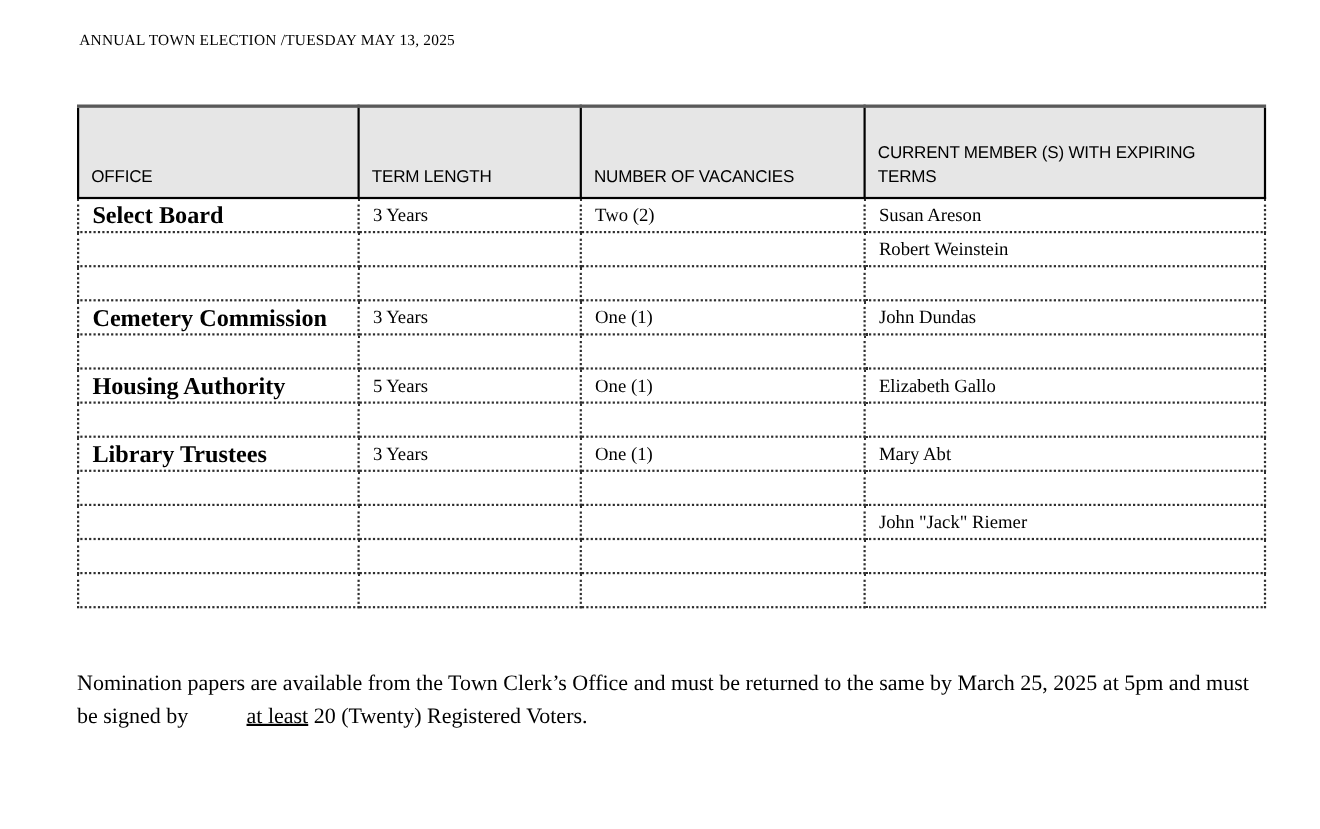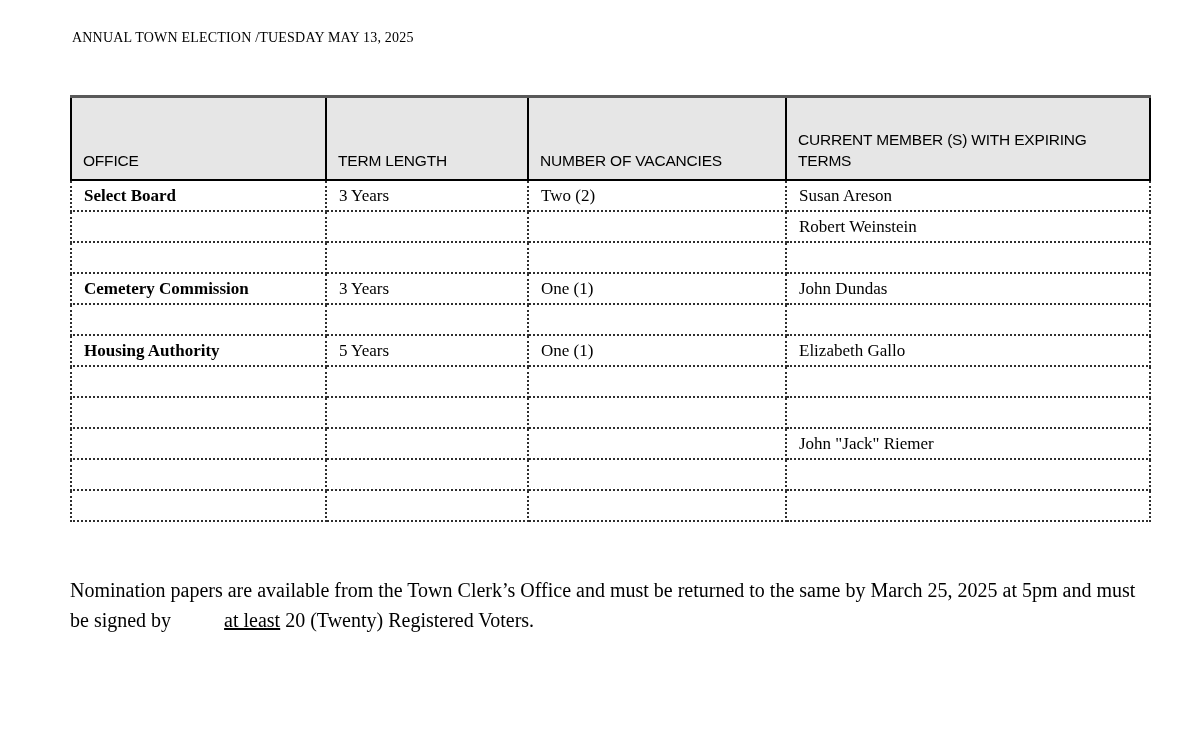--- a/index.html
+++ b/index.html
@@ -55,21 +55,21 @@
     height: 29px;
     padding: 0 8px 0 12px;
     font-family: "Liberation Serif", serif;
     font-size: 17px;
     vertical-align: middle;
     overflow: hidden;
     white-space: nowrap;
   }
   table.election-table tbody td.col-office {
     font-weight: 700;
-    font-size: 17px;
+    font-size: 22px;
   }
   .footer-note {
     width: 1080px;
     margin-top: 53px;
     font-family: "Liberation Serif", serif;
     font-size: 20px;
     line-height: 1.5;
   }
   .footer-note .bold { font-weight: 400; }
   .footer-note .underline { text-decoration: underline; margin-left: 48px; }
@@ -141,20 +141,26 @@
           <td class="col-vacancies">One (1)</td>
           <td class="col-member">Elizabeth Gallo</td>
         </tr>
         <tr>
           <td class="col-office"></td>
           <td class="col-term"></td>
           <td class="col-vacancies"></td>
           <td class="col-member"></td>
         </tr>
         <tr>
+          <td class="col-office">Library Trustees</td>
+          <td class="col-term">3 Years</td>
+          <td class="col-vacancies">One (1)</td>
+          <td class="col-member">Mary Abt</td>
+        </tr>
+        <tr>
           <td class="col-office"></td>
           <td class="col-term"></td>
           <td class="col-vacancies"></td>
           <td class="col-member"></td>
         </tr>
         <tr>
           <td class="col-office"></td>
           <td class="col-term"></td>
           <td class="col-vacancies"></td>
           <td class="col-member">John "Jack" Riemer</td>

